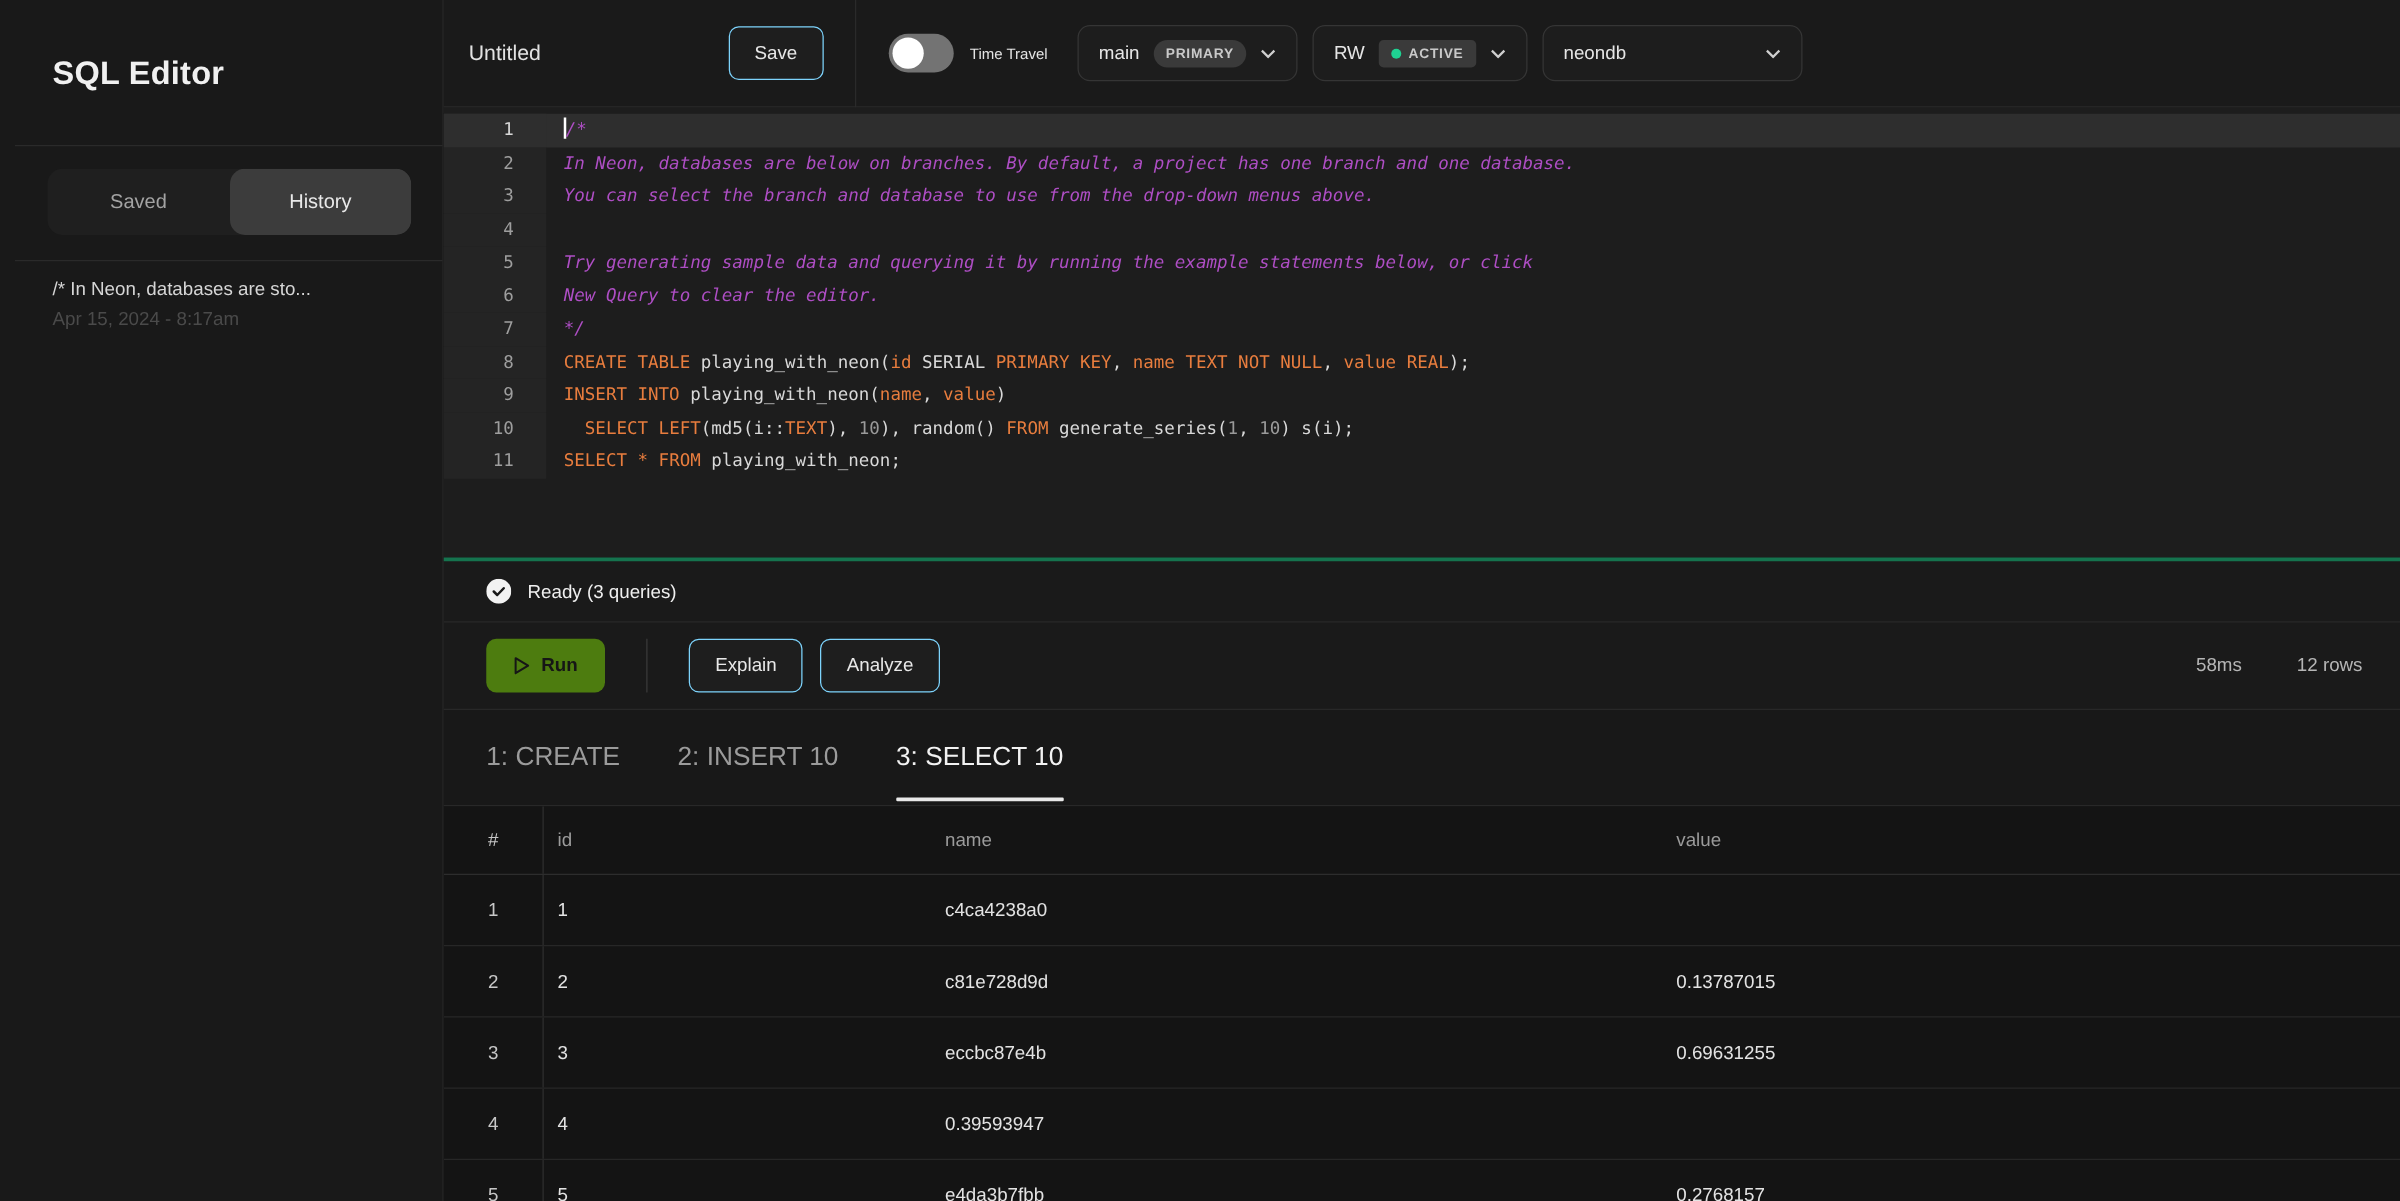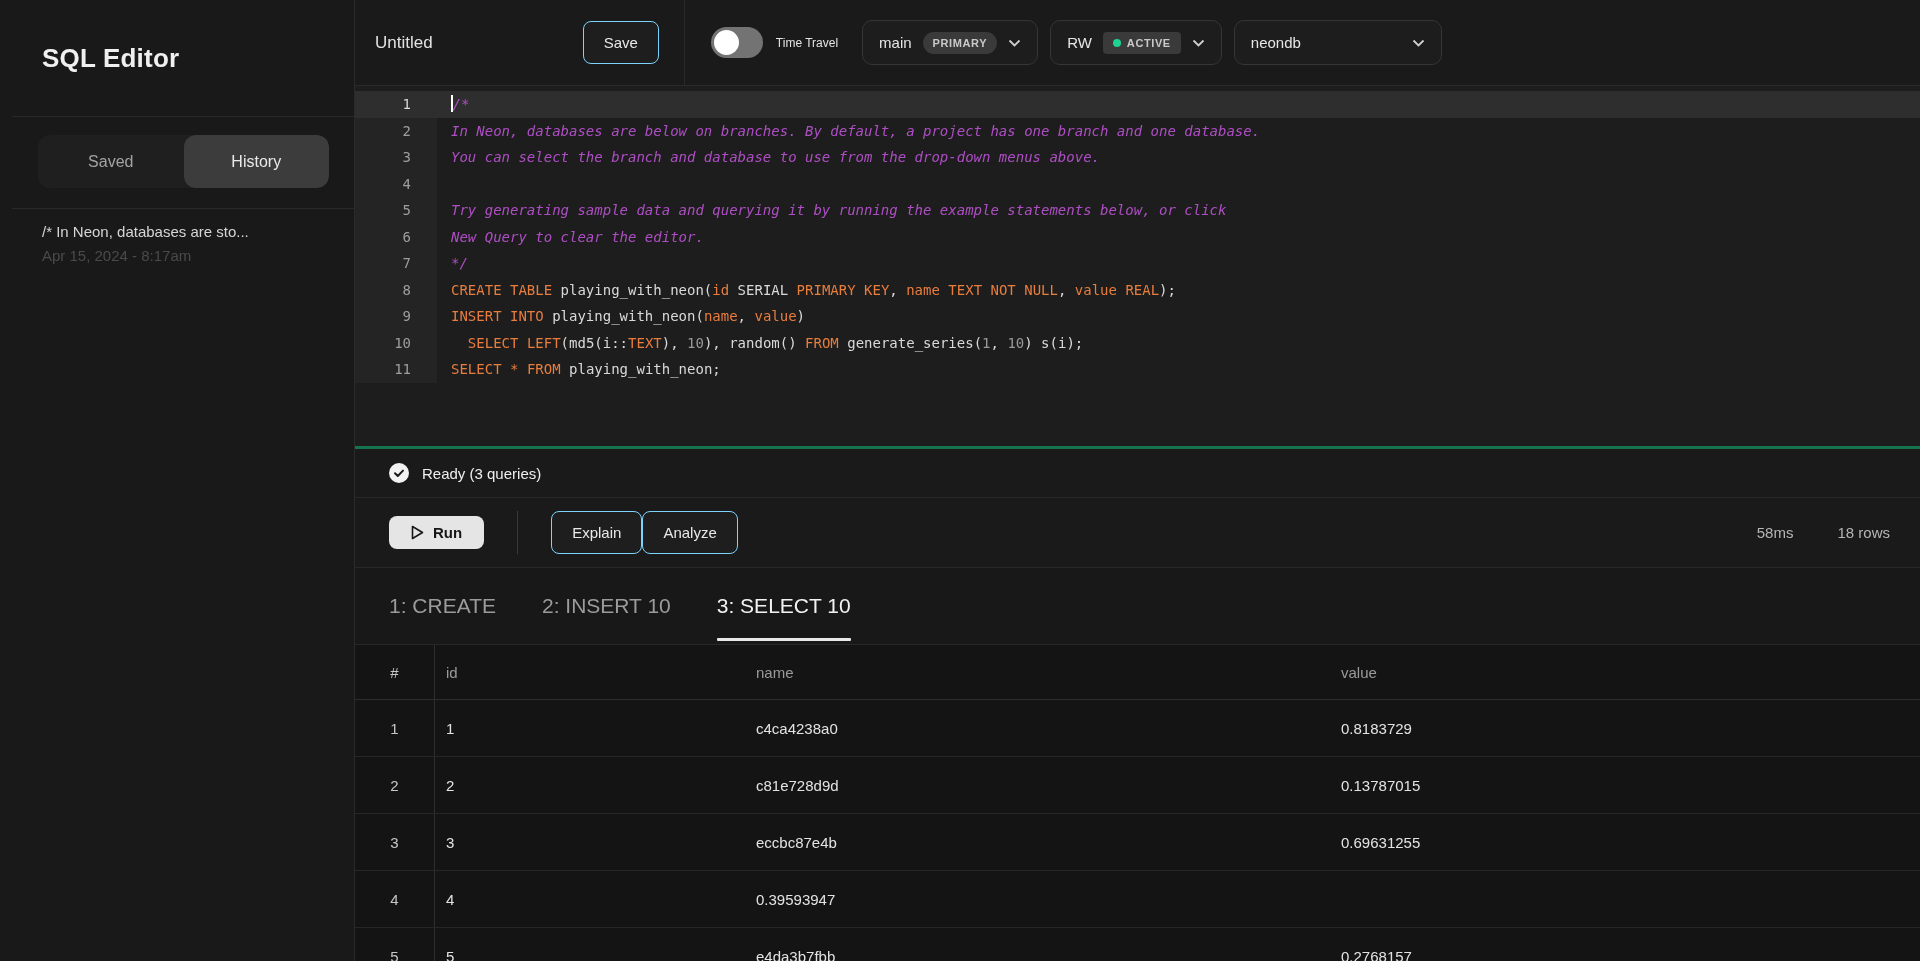--- a/index.html
+++ b/index.html
@@ -54,24 +54,24 @@
 
   .green-divider { height:3px; background:#15734e; }
 
   
   .status-row { height:49px; min-height:49px; display:flex; align-items:center; gap:13px; padding-left:34px; border-bottom:1px solid #282828; }
   .check-icon { width:20px; height:20px; flex:none; }
   .status-label { font-size:15px; color:#efefef; }
 
   
   .action-row { height:70px; min-height:70px; display:flex; align-items:center; padding:0 30px 0 34px; border-bottom:1px solid #282828; }
-  .run-btn { display:flex; align-items:center; gap:9px; background:#e5e5e5; color:#161616; border:none; border-radius:8px; height:33px; padding:0 22px; font-size:15px; font-weight:600; font-family:inherit; cursor:pointer; }
+  .run-btn { display:flex; align-items:center; gap:9px; background:#4d7c0f; color:#161616; border:none; border-radius:8px; height:43px; padding:0 22px; font-size:15px; font-weight:600; font-family:inherit; cursor:pointer; }
   .play-icon { width:13px; height:15px; stroke:#161616; fill:none; stroke-width:1.6; stroke-linejoin:round; }
   .act-divider { width:1px; height:43px; background:#3a3a3a; margin:0 33px; }
-  .ghost-btn { }
+  .ghost-btn { margin-right:14px; }
   .metrics { margin-left:auto; display:flex; gap:44px; font-size:15px; color:#b5b5b5; }
 
   
   .results-tabs { height:77px; min-height:77px; display:flex; gap:46px; padding-left:34px; border-bottom:1px solid #282828; background:#181818; }
   .rtab { height:100%; display:flex; align-items:center; position:relative; font-size:21px; color:#9b9b9b; cursor:pointer; white-space:nowrap; }
   .rtab.active { color:#f2f2f2; }
   .rtab.active::after { content:""; position:absolute; left:0; right:0; bottom:3px; height:3px; background:#e8e8e8; border-radius:1px; }
 
   
   .results-table { flex:1; background:#141414; overflow:hidden; font-size:15px; }
@@ -204,42 +204,41 @@
         <svg class="play-icon" viewBox="0 0 13 15">
             <path d="M1.5 1.5 L11.5 7.5 L1.5 13.5 Z"></path>
           </svg>
         <span>Run</span>
       </button>
       <div class="act-divider"></div>
       <button class="btn ghost-btn">Explain</button>
       <button class="btn ghost-btn">Analyze</button>
       <div class="metrics">
         <span>58ms</span>
-        <span>18 rows</span>
+        <span>12 rows</span>
       </div>
     </div>
 
     <div class="results-tabs" id="results-tabs">
         <div class="rtab">1: CREATE</div>
         <div class="rtab">2: INSERT 10</div>
         <div class="rtab active">3: SELECT 10</div>
       </div>
 
     <div class="results-table" id="results-table">
         <div class="trow thead">
           <div class="tcell rownum">#</div>
           <div class="tcell">id</div>
           <div class="tcell">name</div>
           <div class="tcell">value</div>
         </div>
         <div class="trow">
           <div class="tcell rownum">1</div>
           <div class="tcell">1</div>
           <div class="tcell">c4ca4238a0</div>
-          <div class="tcell">0.8183729</div>
         </div>
         <div class="trow">
           <div class="tcell rownum">2</div>
           <div class="tcell">2</div>
           <div class="tcell">c81e728d9d</div>
           <div class="tcell">0.13787015</div>
         </div>
         <div class="trow">
           <div class="tcell rownum">3</div>
           <div class="tcell">3</div>

